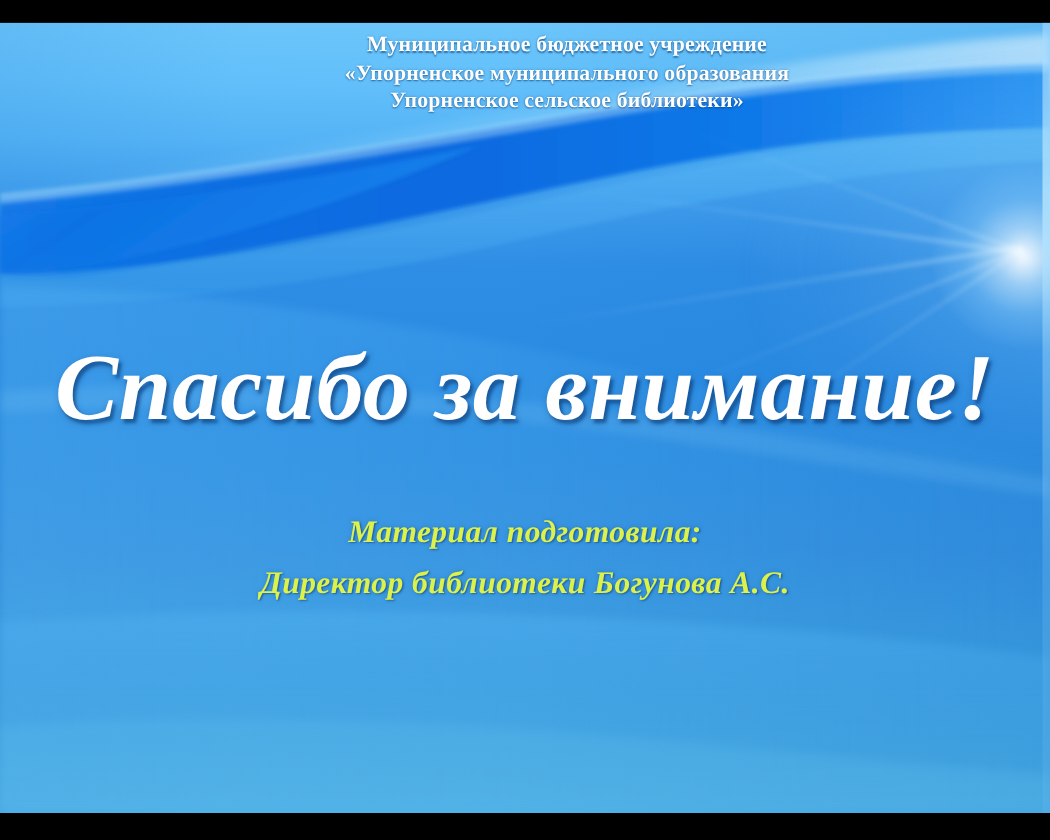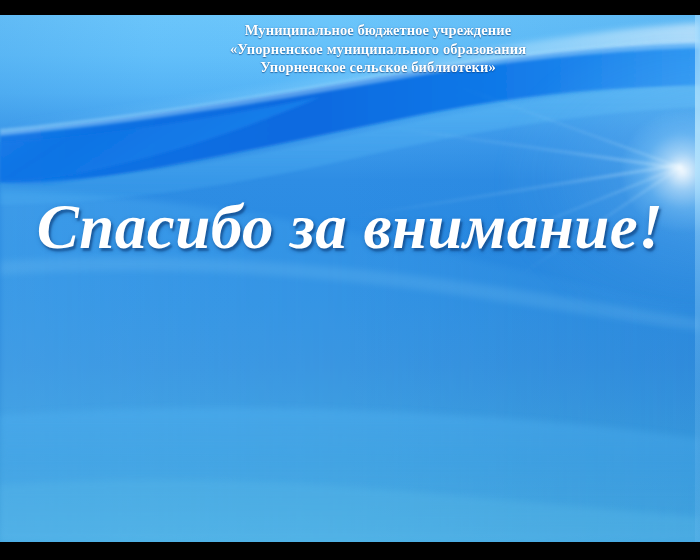--- a/index.html
+++ b/index.html
@@ -154,21 +154,21 @@
     line-height: 18.5px;
     font-weight: 700;
     letter-spacing: 0.1px;
     text-shadow: 0 1px 1px rgba(10,60,120,0.55), 0 0 2px rgba(10,60,120,0.35);
     padding-left: 28px;
   }
   #header-block .hline { display: block; white-space: nowrap; }
 
   #main-title {
     position: absolute;
-    top: 176px;
+    top: 207px;
     left: 0;
     width: 700px;
     text-align: center;
     color: #FFFFFF;
     font-family: "Liberation Serif", "DejaVu Serif", serif;
     font-style: italic;
     font-weight: 700;
     font-size: 63px;
     line-height: 72px;
     letter-spacing: 0.5px;
@@ -289,20 +289,24 @@
     <div class="layer-text">
 
       <div id="header-block">
         <span class="hline">Муниципальное бюджетное учреждение</span>
         <span class="hline">«Упорненское муниципального образования</span>
         <span class="hline">Упорненское сельское библиотеки»</span>
       </div>
 
       <div id="main-title">Спасибо за внимание!</div>
 
+      <div id="credit-block">
+        <span class="cline">Материал подготовила:</span>
+        <span class="cline">Директор библиотеки Богунова А.С.</span>
+      </div>
 
     </div>
   </div>
 
   <div class="bar top"></div>
   <div class="bar bottom"></div>
 
 </div>
 
 </body></html>

